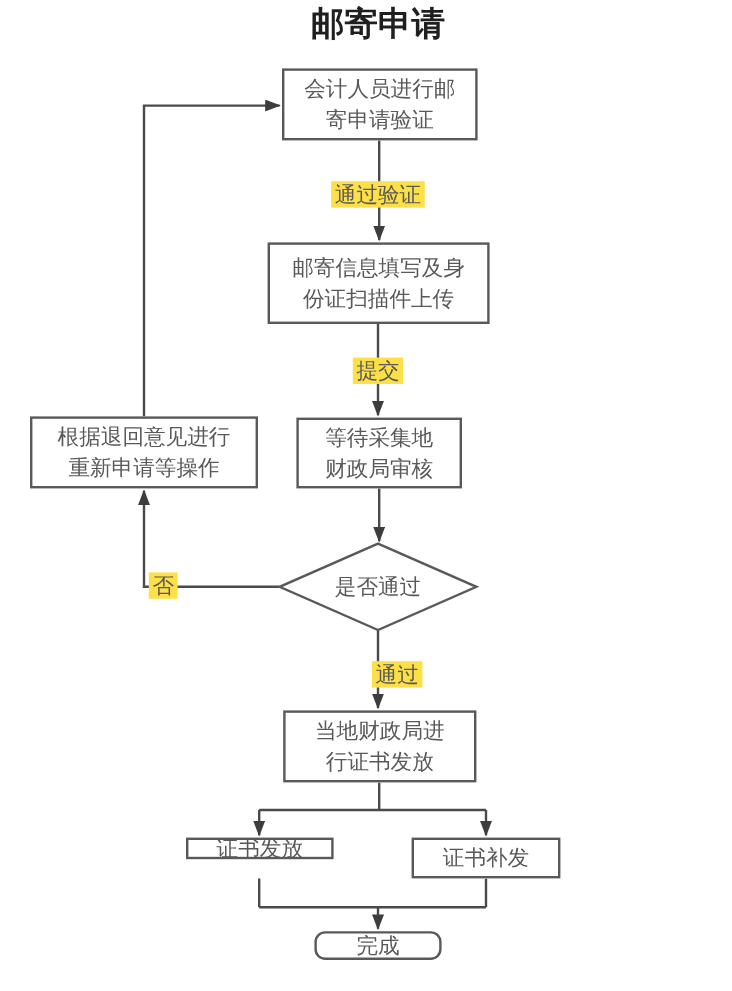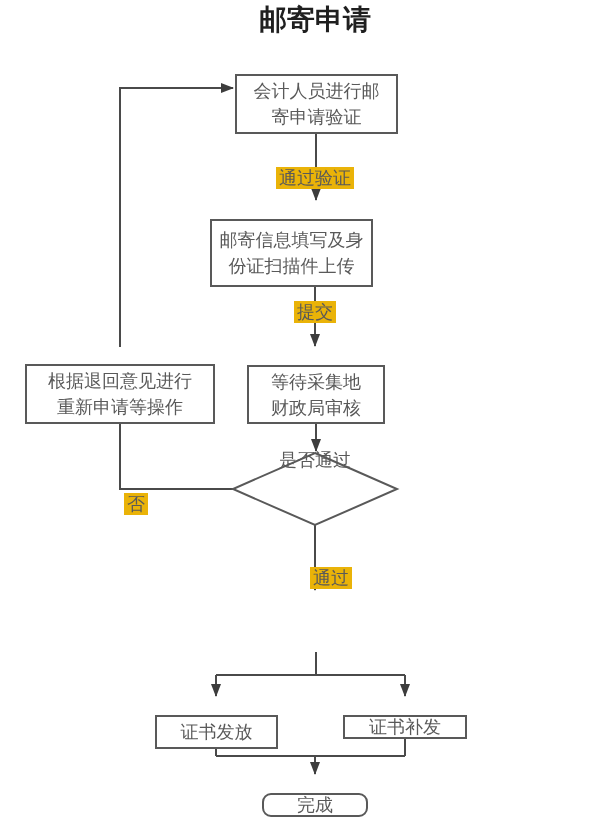--- a/index.html
+++ b/index.html
@@ -39,44 +39,42 @@
     background: #ffffff;
     border: 2px solid #595959;
     color: #595959;
     font-size: 18px;
     line-height: 26px;
     display: flex;
     align-items: center;
     justify-content: center;
     text-align: center;
     white-space: pre-line;
-    margin-top: 17px;
   }
   .node--rounded {
     border-radius: 9px;
   }
   .diamond-label {
     position: absolute;
     left: 315px;
-    top: 460px;
+    top: 489px;
     transform: translate(-50%, -50%);
     color: #595959;
     font-size: 18px;
     white-space: nowrap;
   }
   .edge-label {
     position: absolute;
     transform: translate(-50%, -50%);
-    background: #eab308;
+    background: #fde047;
     padding: 0 3px;
     color: #595959;
     font-size: 18px;
     line-height: 22px;
     white-space: nowrap;
-    margin-top: 16px;
   }
 </style>
 </head>
 <body>
 
 <div class="canvas">
 
   <svg class="connectors" viewBox="0 0 610 826" xmlns="http://www.w3.org/2000/svg">
     <defs>
       <marker id="arrow" markerUnits="userSpaceOnUse" markerWidth="14" markerHeight="12" refX="12" refY="5" orient="auto">
@@ -114,39 +112,41 @@
     </g>
 
     <polygon points="315,453 397,489 315,525 233,489" fill="#ffffff" stroke="#595959" stroke-width="2"></polygon>
   </svg>
 
   <div class="page-title">邮寄申请</div>
 
   <div class="node" style="left:235px; top:57px; width:163px; height:60px;">会计人员进行邮
 寄申请验证</div>
 
-  <div class="node" style="left:210px; top:202px; width:163px; height:68px;">邮寄信息填写及身
+  <div class="node" style="left:223px; top:202px; width:185px; height:68px;">邮寄信息填写及身
 份证扫描件上传</div>
 
   <div class="node" style="left:25px; top:347px; width:190px; height:60px;">根据退回意见进行
 重新申请等操作</div>
 
   <div class="node" style="left:247px; top:348px; width:138px; height:59px;">等待采集地
 财政局审核</div>
 
   <div class="diamond-label">是否通过</div>
 
+  <div class="node" style="left:236px; top:592px; width:161px; height:60px;">当地财政局进
+行证书发放</div>
 
-  <div class="node" style="left:155px; top:698px; width:123px; height:34px;">证书发放</div>
+  <div class="node" style="left:155px; top:698px; width:123px; height:18px;">证书发放</div>
 
-  <div class="node" style="left:343px; top:698px; width:124px; height:24px;">证书补发</div>
+  <div class="node" style="left:343px; top:698px; width:124px; height:34px;">证书补发</div>
 
   <div class="node node--rounded" style="left:262px; top:776px; width:106px; height:24px;">完成</div>
 
   <span class="edge-label" style="left:315px; top:162px;">通过验证</span>
 
-  <span class="edge-label" style="left:315px; top:296px;">提交</span>
+  <span class="edge-label" style="left:315px; top:309px;">提交</span>
 
   <span class="edge-label" style="left:136px; top:488px;">否</span>
 
   <span class="edge-label" style="left:331px; top:562px;">通过</span>
 
 </div>
 
 </body></html>

